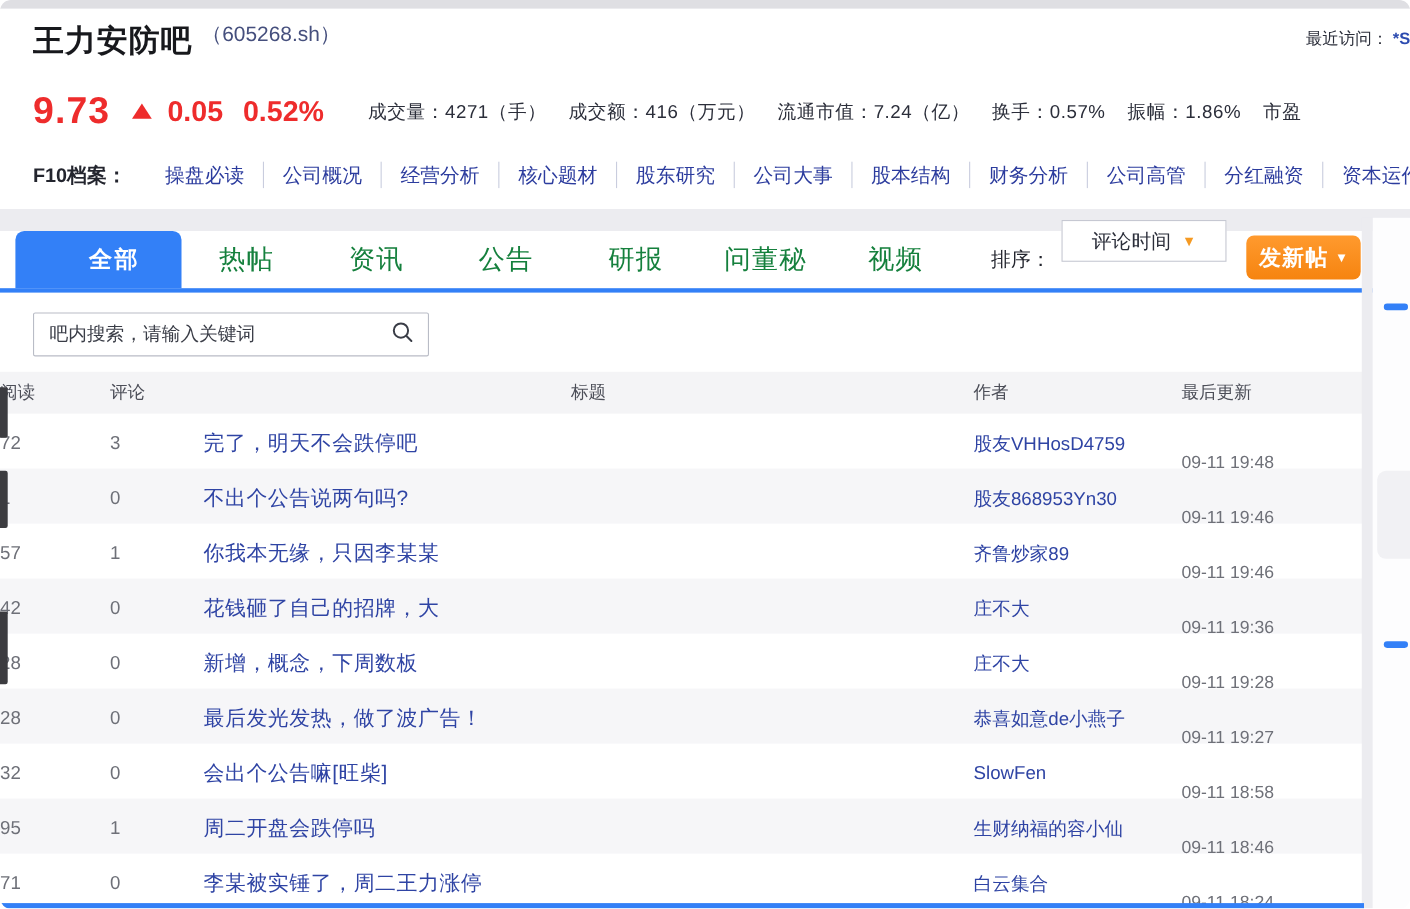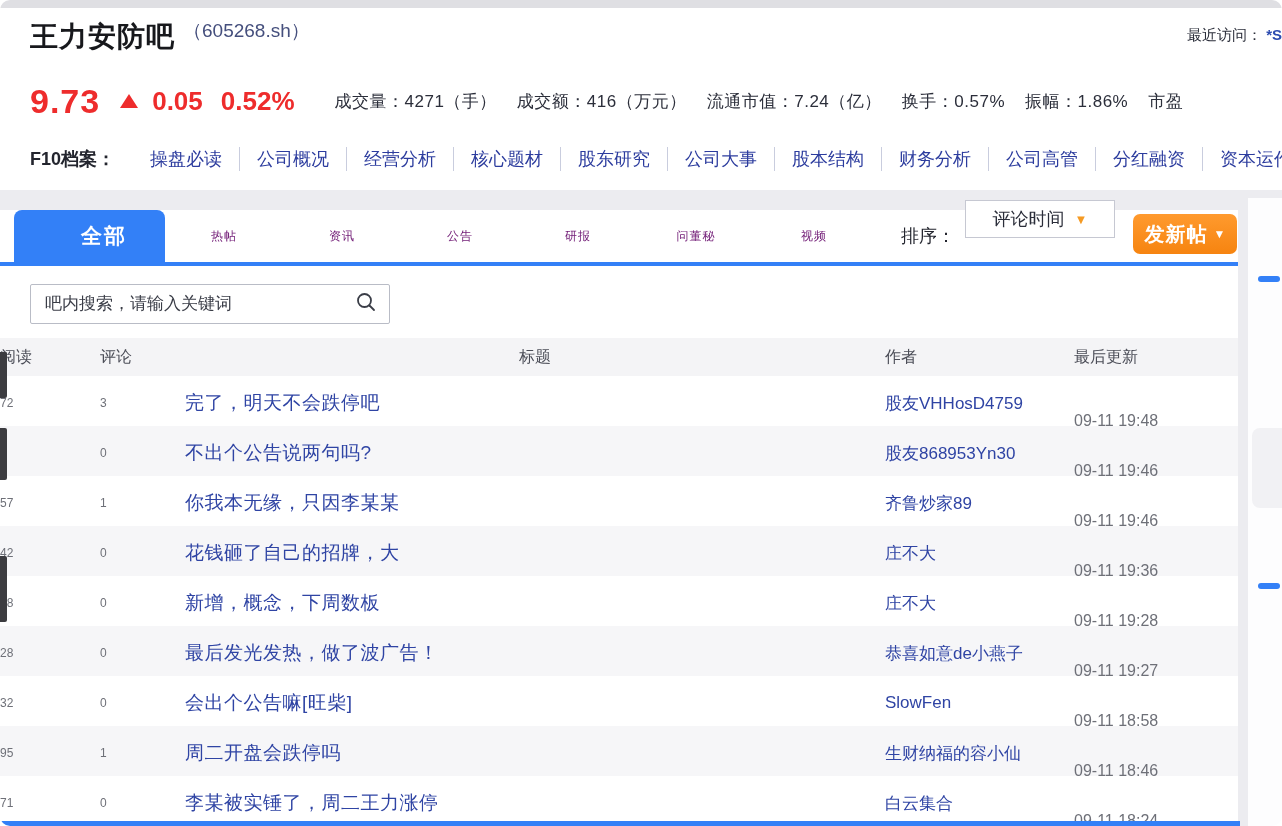--- a/index.html
+++ b/index.html
@@ -35,21 +35,21 @@
 
   .gray-band{height:20px;background:#ececf0;margin-top:14px;width:1282px;}
 
   
   .forum{position:relative;width:1240px;background:#fff;}
   .tabs-row{position:relative;height:52px;display:flex;align-items:flex-end;padding-left:14px;}
   .tab-active{width:122px;height:52px;background:#3380f7;border-radius:8px 8px 0 0;
               display:flex;align-items:center;justify-content:center;
               color:#fff;font-size:21px;font-weight:bold;letter-spacing:2px;padding-left:29px;}
   .tab{width:118px;height:52px;display:flex;align-items:center;justify-content:center;
-       color:#701a75;font-size:12px;letter-spacing:1px;cursor:pointer;}
+       color:#15803d;font-size:24px;letter-spacing:1px;cursor:pointer;}
   .sort-label{font-size:18px;color:#23252e;margin:0 10px 14px 28px;}
   .sort-box{width:148px;height:36px;border:1px solid #c6c8d2;background:#fff;margin-bottom:24px;
             display:flex;align-items:center;justify-content:center;gap:10px;cursor:pointer;}
   .sort-box .val{font-size:18px;color:#2b2e3a;}
   .caret-orange{font-size:13px;color:#f59a23;}
   .post-btn{margin:0 0 8px 18px;width:104px;height:40px;background:linear-gradient(#ff9a2e,#f68410);
             border-radius:7px;display:flex;align-items:center;justify-content:center;gap:6px;cursor:pointer;}
   .post-btn .lbl{color:#fff;font-size:20px;font-weight:bold;letter-spacing:1px;}
   .post-btn .caret{color:#fff;font-size:12px;}
   .tab-underline{height:4px;background:#3380f7;width:1248px;}
@@ -62,21 +62,21 @@
   .search-input::placeholder{color:#3a3d47;opacity:1;}
   .mag{flex:0 0 auto;}
 
   .table{width:1240px;}
   .trow{display:grid;grid-template-columns:100px 85px 700px 185px 150px;align-items:center;
         height:50px;box-sizing:border-box;}
   .thead{height:38px;background:#f4f4f6;color:#4c4e58;font-size:16px;}
   .thead .h-title{text-align:center;}
   .thead .h-upd{padding-left:4px;}
   .trow.alt{background:#f6f6f8;}
-  .c-num{font-size:12px;color:#6e7078;}
+  .c-num{font-size:17px;color:#6e7078;}
   .c-title{font-size:19px;color:#2f44a4;letter-spacing:0.5px;cursor:pointer;overflow:hidden;
            white-space:nowrap;text-overflow:ellipsis;}
   .c-author{font-size:17px;color:#2f44a4;cursor:pointer;white-space:nowrap;}
   .c-time{font-size:16px;color:#6e7078;white-space:nowrap;padding-left:4px;margin-top:36px;}
 
   .bottom-bar{position:absolute;left:0;bottom:0;width:1240px;height:5px;background:#3380f7;}
 
   
   .right-gutter{position:absolute;top:198px;right:34px;width:10px;bottom:0;background:#ececf0;}
   .right-strip{position:absolute;top:198px;right:0;width:34px;bottom:0;background:#fdfdfe;}

